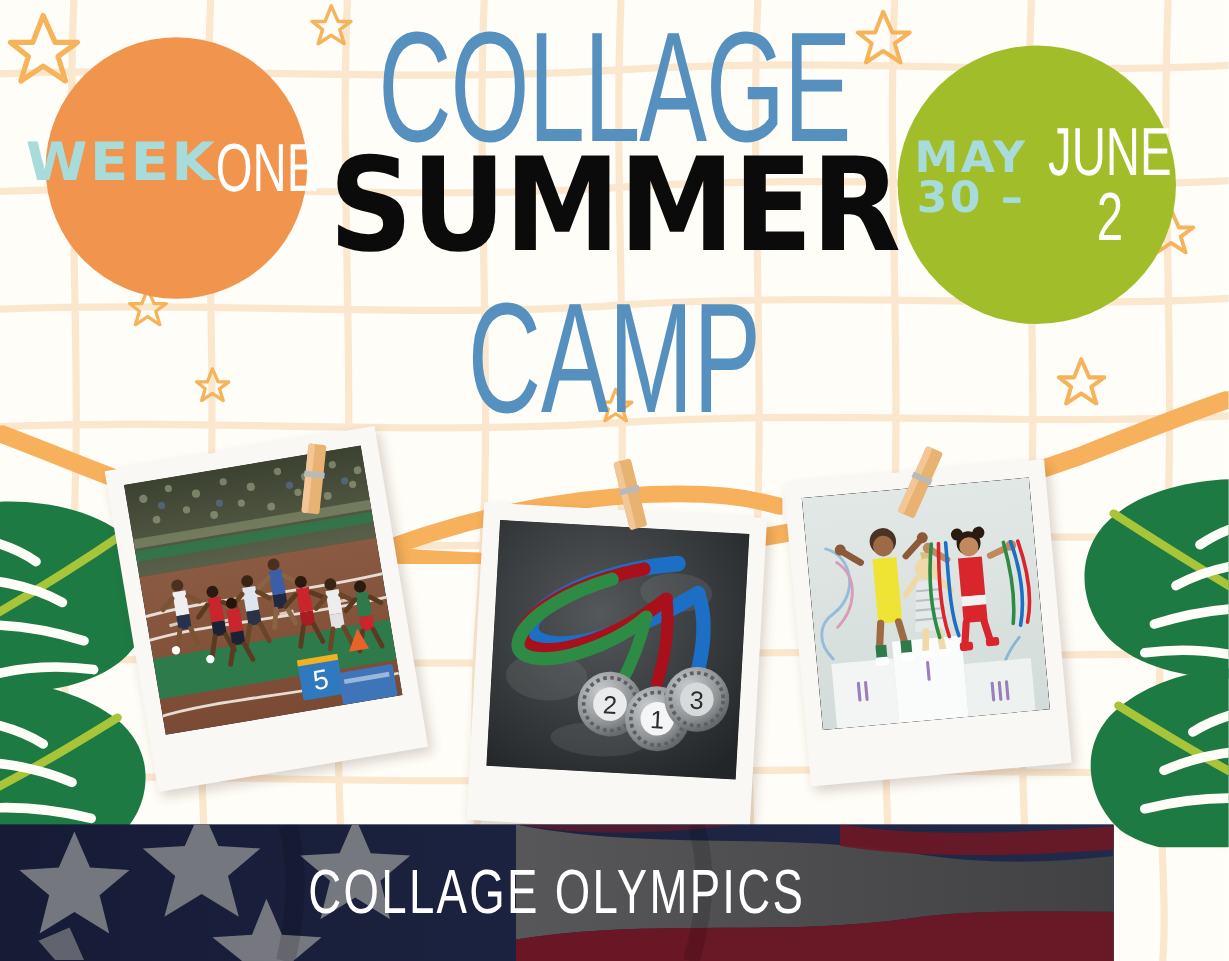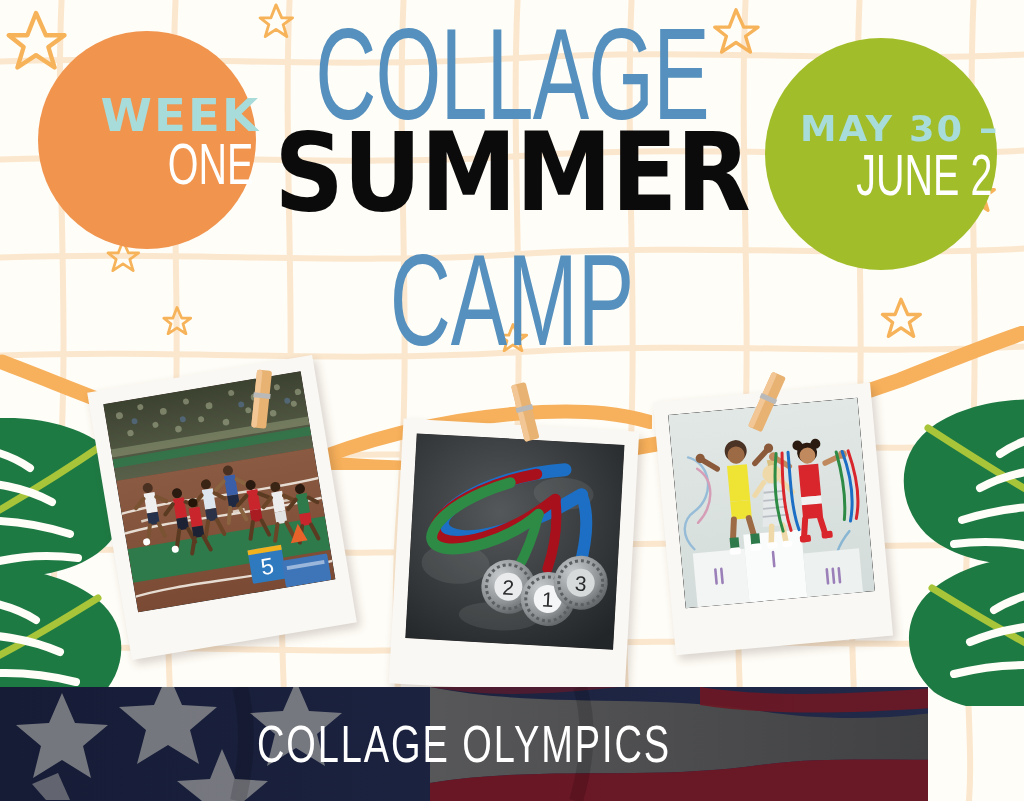--- a/index.html
+++ b/index.html
@@ -12,25 +12,25 @@
 
   
   .grid-layer{position:absolute;inset:0;z-index:1;pointer-events:none;}
 
   
   .star{position:absolute;z-index:3;pointer-events:none;}
 
   
   .badge{
     position:absolute;border-radius:50%;z-index:6;
-    display:flex;flex-direction:column;align-items:flex-end;justify-content:center;
+    display:flex;flex-direction:row;align-items:center;justify-content:center;
     text-align:center;line-height:.95;
   }
   #badge-week{left:38px;top:31px;width:218px;height:218px;background:#F0944E;}
-  #badge-dates{left:765px;top:38px;width:232px;height:232px;background:#A1BE2A;}
+  #badge-dates{left:748px;top:38px;width:232px;height:232px;background:#A1BE2A;}
 
   .badge-line1{
     font-family:"DejaVu Sans",sans-serif;font-weight:bold;
     color:#A8DCDA;letter-spacing:2px;
   }
   .badge-line2{
     font-family:"Liberation Sans Narrow","Liberation Sans",sans-serif;
     color:#FFFFFF;font-weight:normal;
   }
   #badge-week .badge-line1{font-size:44px;transform:scaleX(1.06);margin-bottom:8px;}

